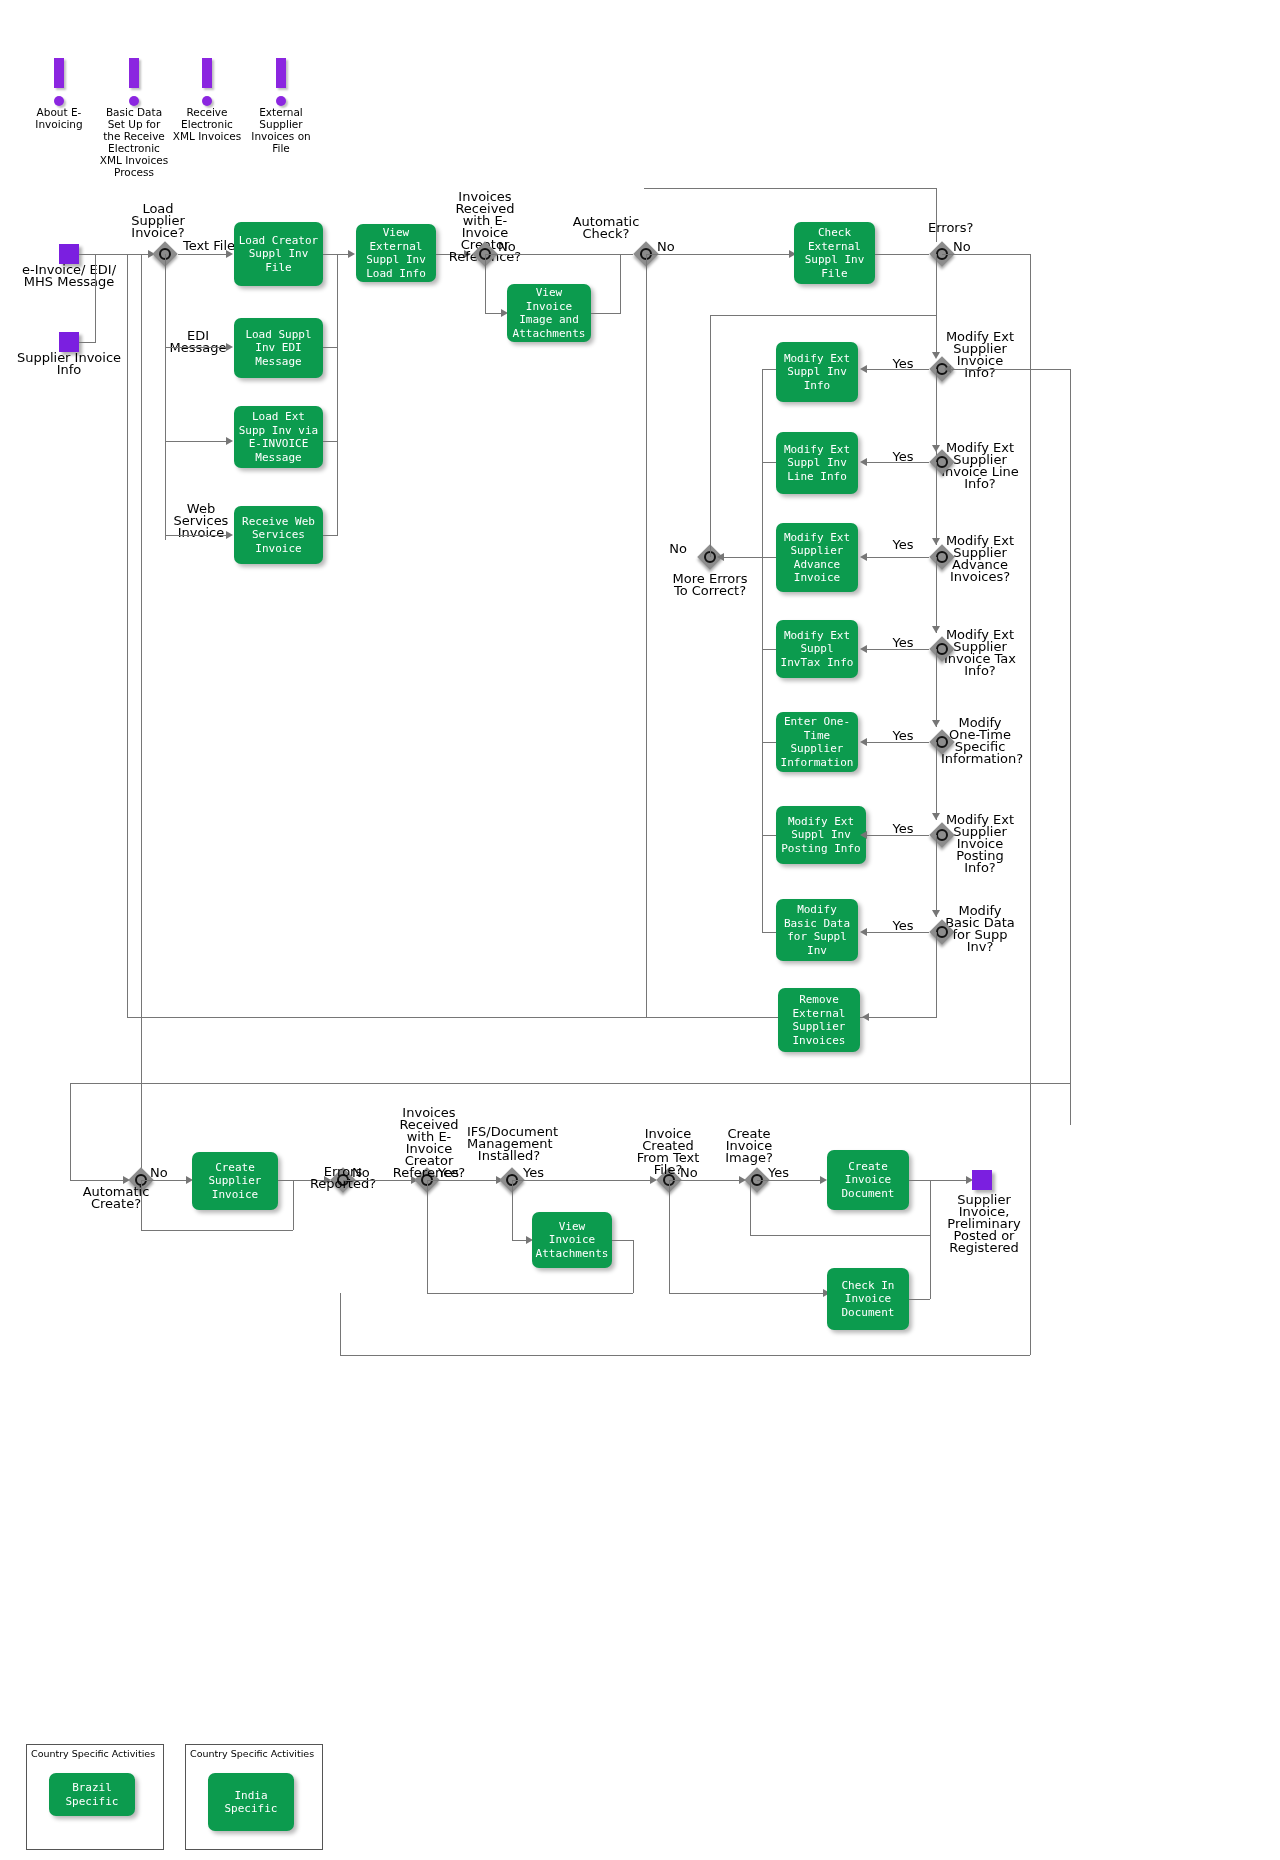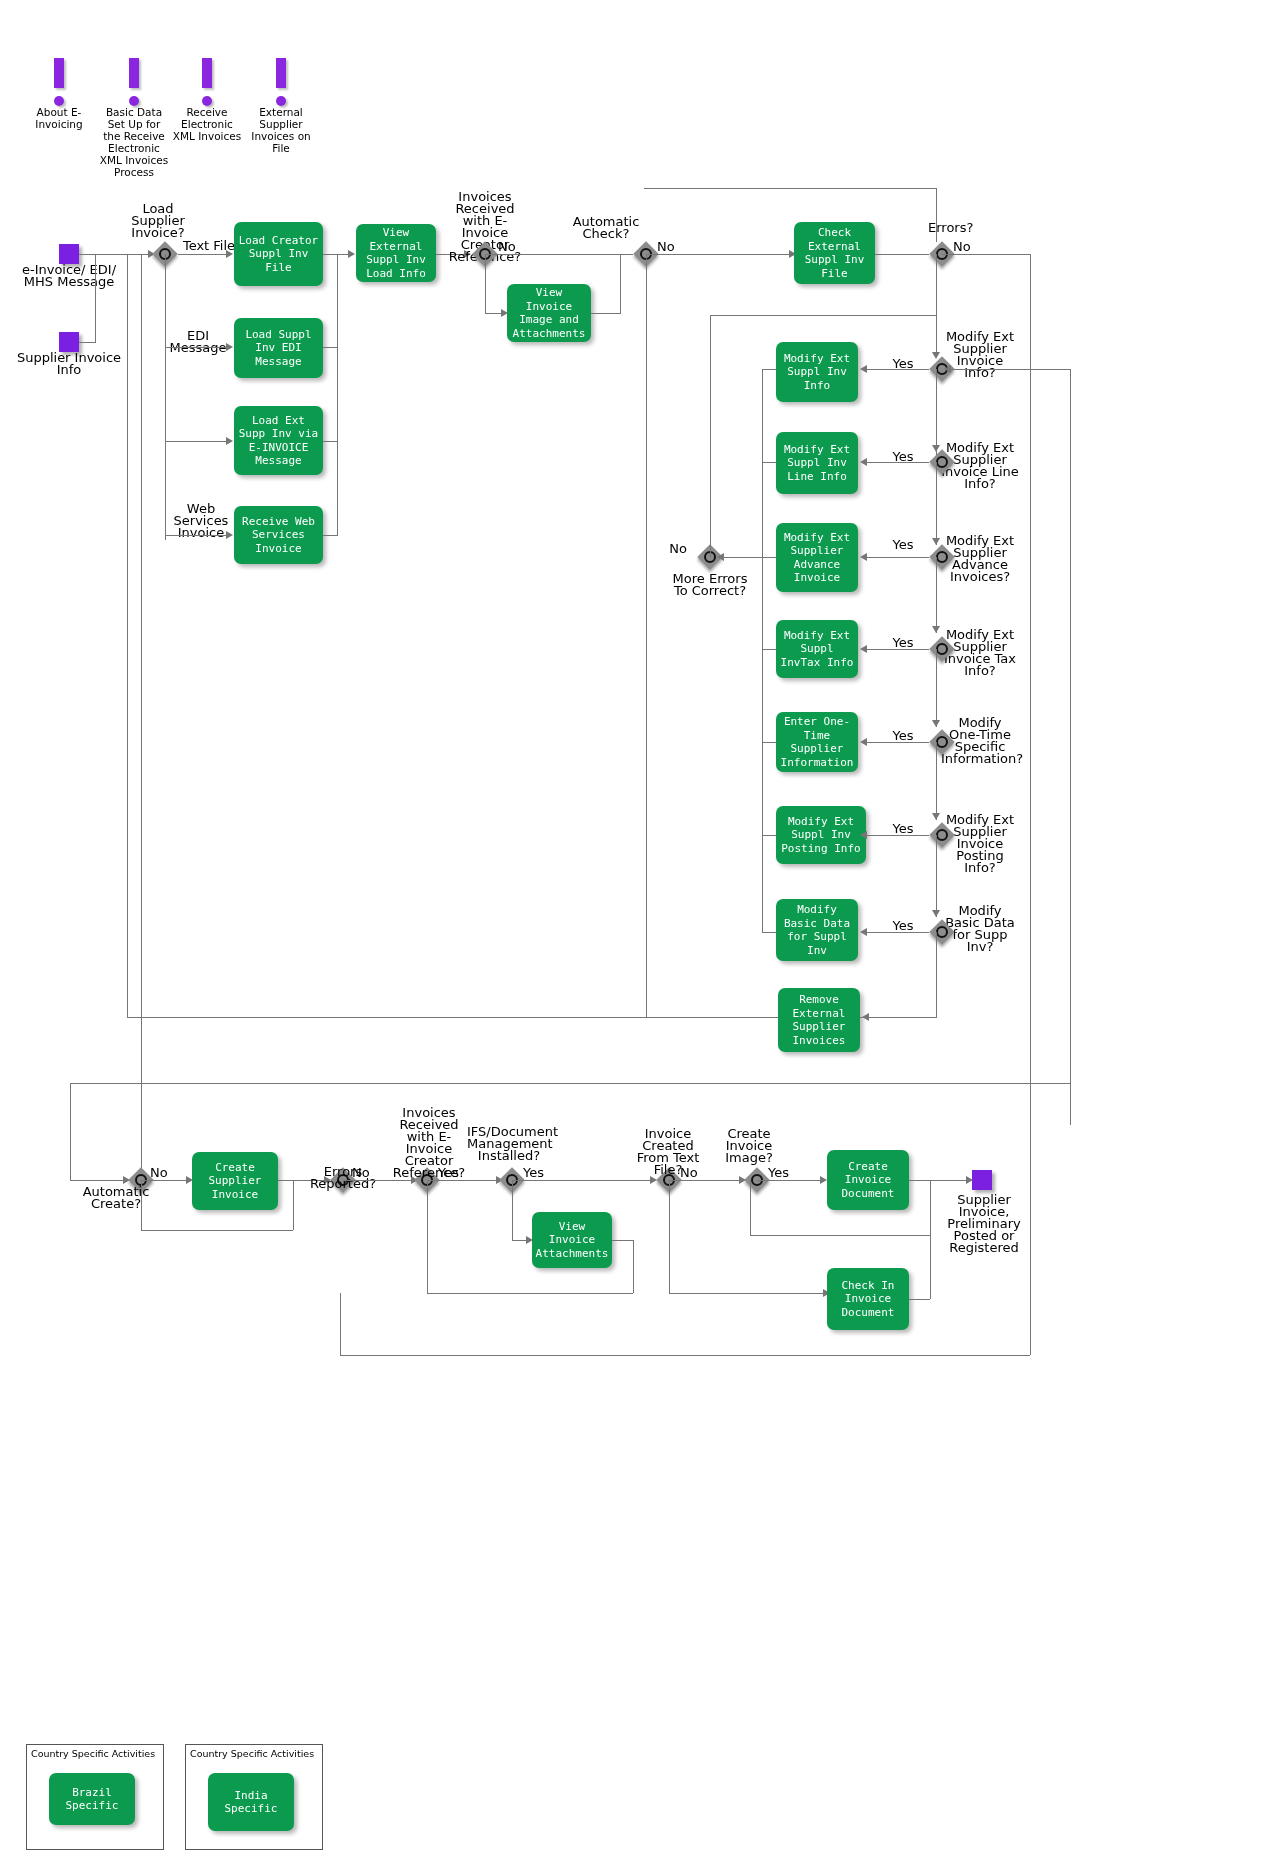--- a/index.html
+++ b/index.html
@@ -109,21 +109,21 @@
   <div class="ar r" style="left:226px;top:250px;"></div>
   <div class="proc" style="left:234px;top:222px;width:89px;height:64px;">Load Creator Suppl Inv File</div>
 
   <div class="lab" style="left:160px;top:330px;width:76px;">EDI Message</div>
   <div class="ln hl" style="left:165px;top:347px;width:63px;"></div>
   <div class="ar r" style="left:226px;top:343px;"></div>
   <div class="proc" style="left:234px;top:318px;width:89px;height:60px;">Load Suppl Inv EDI Message</div>
 
   <div class="ln hl" style="left:165px;top:441px;width:63px;"></div>
   <div class="ar r" style="left:226px;top:437px;"></div>
-  <div class="proc" style="left:234px;top:406px;width:89px;height:69px;border-radius:7px;">Load Ext Supp Inv via E-INVOICE Message</div>
+  <div class="proc" style="left:234px;top:406px;width:89px;height:62px;border-radius:7px;">Load Ext Supp Inv via E-INVOICE Message</div>
 
   <div class="lab" style="left:158px;top:503px;width:86px;">Web Services Invoice</div>
   <div class="ln hl" style="left:165px;top:535px;width:63px;"></div>
   <div class="ar r" style="left:226px;top:531px;"></div>
   <div class="proc" style="left:234px;top:506px;width:89px;height:58px;">Receive Web Services Invoice</div>
 
   <div class="ln hl" style="left:323px;top:254px;width:14px;"></div>
   <div class="ln hl" style="left:323px;top:347px;width:14px;"></div>
   <div class="ln hl" style="left:323px;top:441px;width:14px;"></div>
   <div class="ln hl" style="left:323px;top:535px;width:14px;"></div>
@@ -387,21 +387,21 @@
 
   <div class="term" style="left:972px;top:1170px;"></div>
   <div class="lab" style="left:930px;top:1194px;width:108px;">Supplier Invoice, Preliminary Posted or Registered</div>
 
   <div class="ln vl" style="left:340px;top:1293px;height:62px;"></div>
   <div class="ln hl" style="left:340px;top:1355px;width:690px;"></div>
   <div class="ln vl" style="left:1030px;top:1062px;height:293px;"></div>
 
   <div class="grp" style="left:26px;top:1744px;width:136px;height:104px;">
     <div class="cap">Country Specific Activities</div>
-    <div class="proc" style="left:22px;top:28px;width:86px;height:52px;text-align:center;">Brazil Specific</div>
+    <div class="proc" style="left:22px;top:28px;width:86px;height:43px;text-align:center;">Brazil Specific</div>
   </div>
 
   <div class="grp" style="left:185px;top:1744px;width:136px;height:104px;">
     <div class="cap">Country Specific Activities</div>
     <div class="proc" style="left:22px;top:28px;width:86px;height:58px;">India Specific</div>
   </div>
 
 </div>
 
 </body></html>

